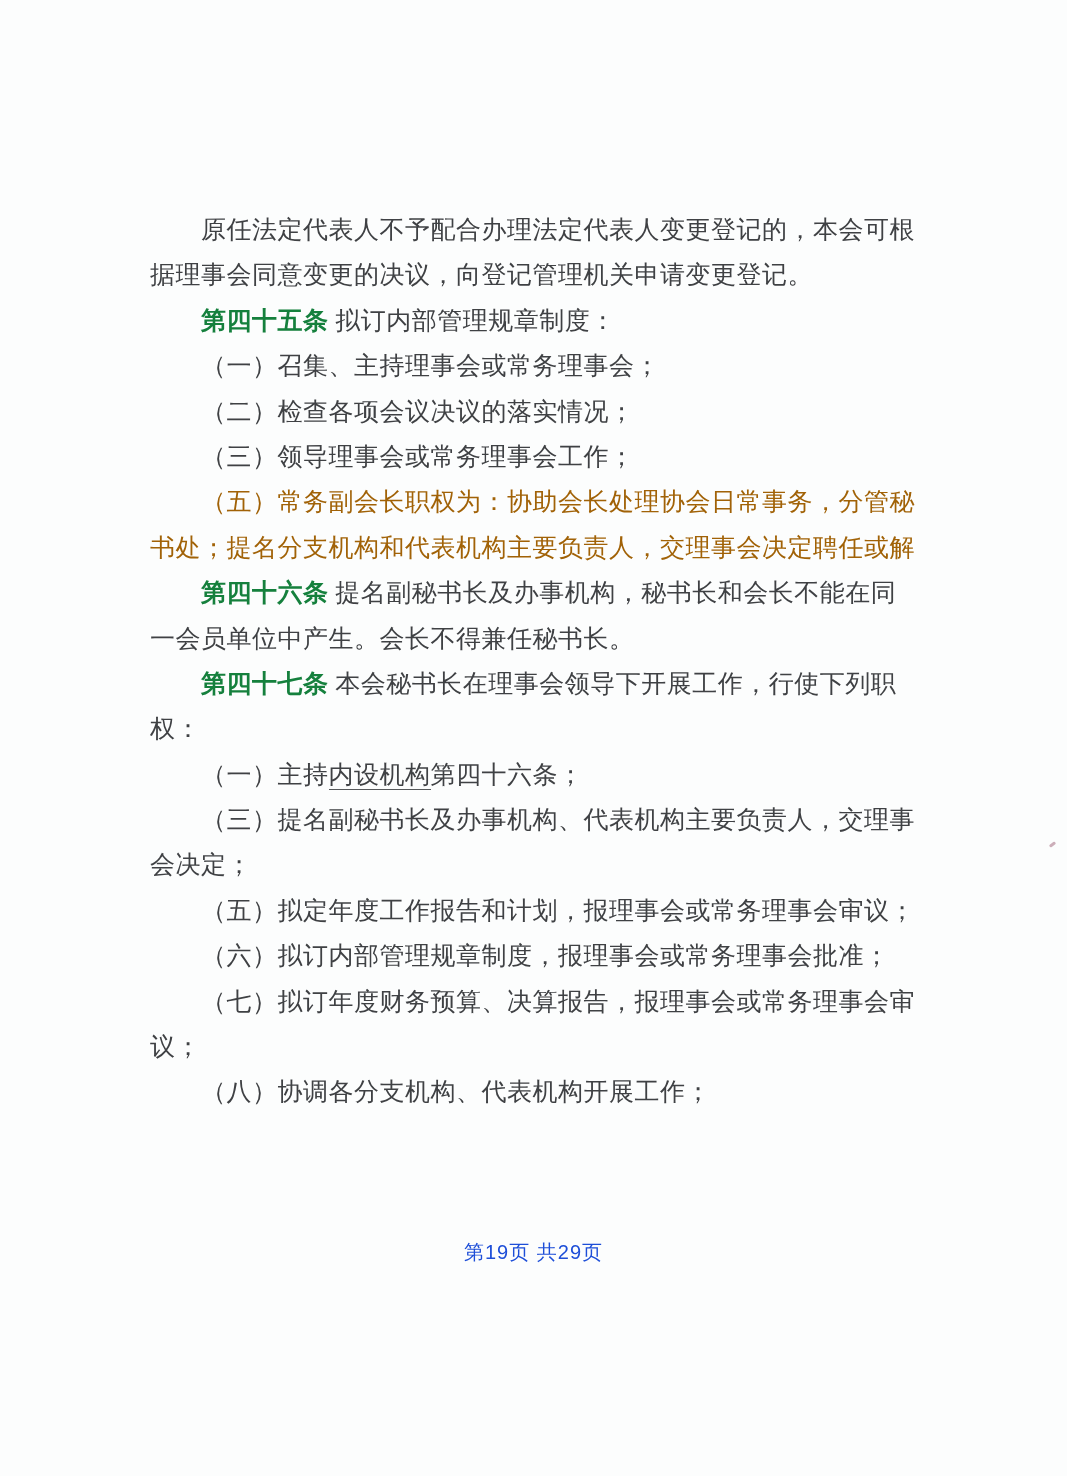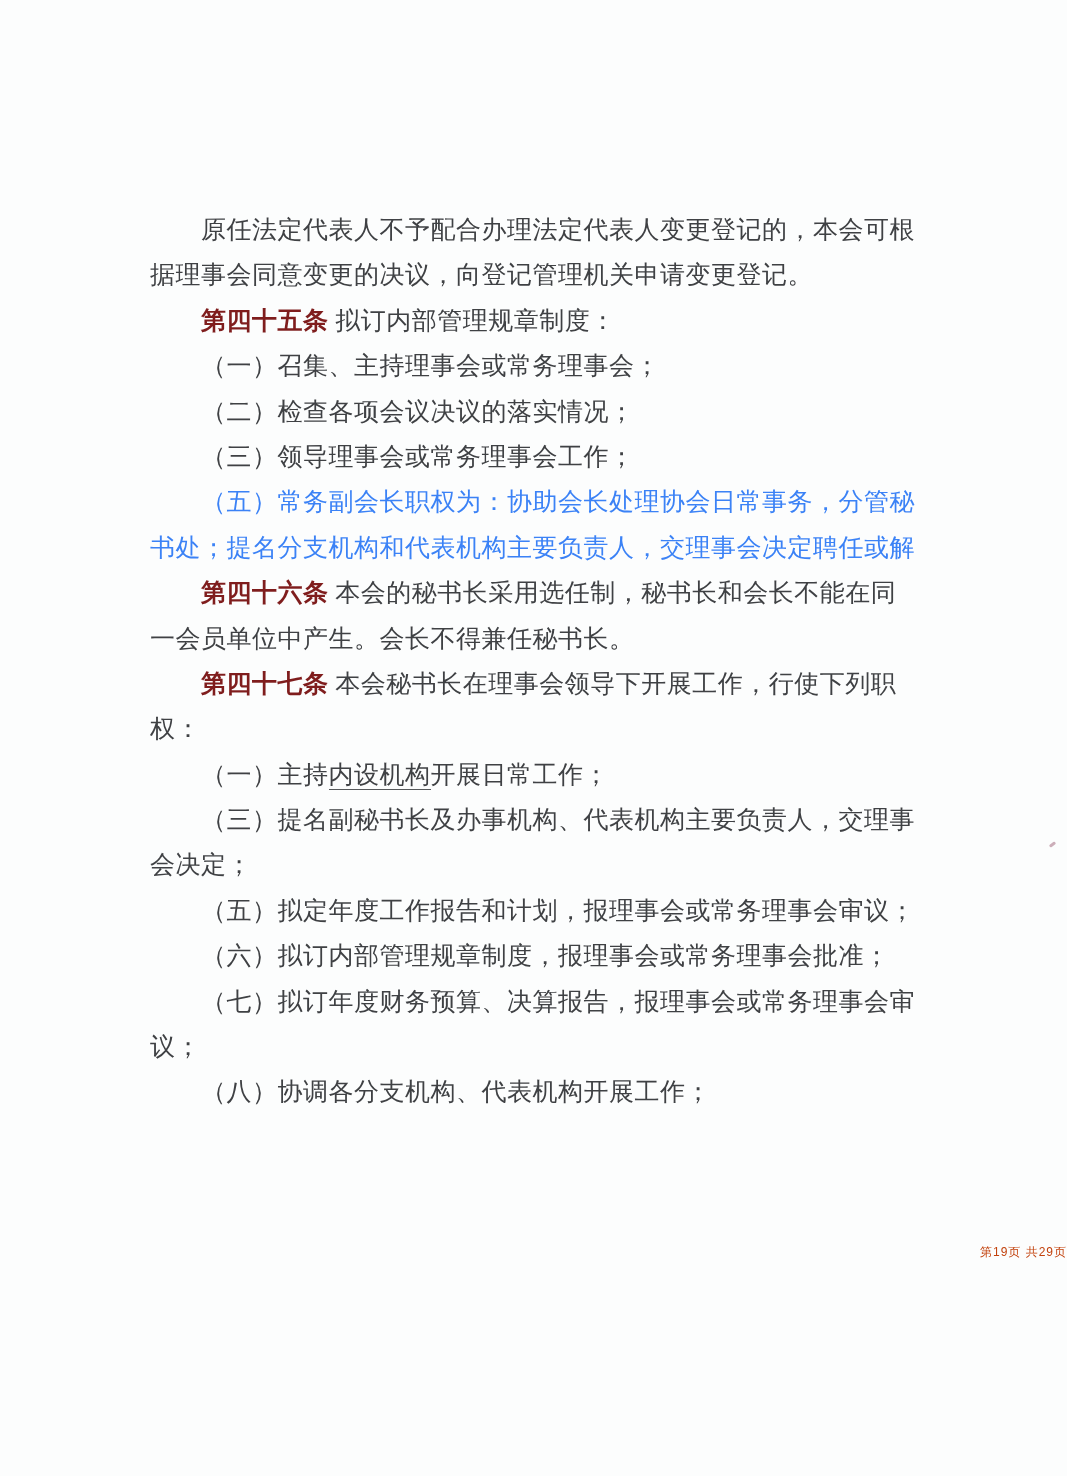--- a/index.html
+++ b/index.html
@@ -28,43 +28,43 @@
     font-size: 25px;
     letter-spacing: 0.5px;
     white-space: nowrap;
     color: #3f4144;
   }
   .line.indent {
     padding-left: 51px;
   }
   .line.faint,
   .line.faint .seg {
-    color: #3b82f6;
+    color: #a16207;
   }
   .seg-bold {
     font-weight: 700;
-    color: #7f1d1d;
+    color: #15803d;
   }
   .seg-underline {
     border-bottom: 1.6px solid #55585a;
     padding-bottom: 1px;
     font-family: Liberation Serif, serif;
   }
   .footer {
     position: absolute;
     top: 1240px;
     left: 0;
     width: 100%;
     height: 24px;
     line-height: 24px;
-    text-align: right;
+    text-align: center;
     font-family: "Liberation Sans", "DejaVu Sans", sans-serif;
-    font-size: 12px;
+    font-size: 20px;
     letter-spacing: 1px;
-    color: #c2410c;
+    color: #1d4ed8;
   }
   .artifact {
     position: absolute;
     left: 1049px;
     top: 843px;
     width: 7px;
     height: 3px;
     background: rgba(164, 110, 130, 0.55);
     transform: rotate(-35deg);
     border-radius: 2px;
@@ -76,25 +76,25 @@
 <div class="page">
   <div class="doc-body" id="doc-body">
       <div class="line indent"><span class="seg">原任法定代表人不予配合办理法定代表人变更登记的，本会可根</span></div>
       <div class="line"><span class="seg">据理事会同意变更的决议，向登记管理机关申请变更登记。</span></div>
       <div class="line indent"><span class="seg seg-bold">第四十五条</span><span class="seg"> 拟订内部管理规章制度：</span></div>
       <div class="line indent"><span class="seg">（一）召集、主持理事会或常务理事会；</span></div>
       <div class="line indent"><span class="seg">（二）检查各项会议决议的落实情况；</span></div>
       <div class="line indent"><span class="seg">（三）领导理事会或常务理事会工作；</span></div>
       <div class="line indent faint"><span class="seg">（五）常务副会长职权为：协助会长处理协会日常事务，分管秘</span></div>
       <div class="line faint"><span class="seg">书处；提名分支机构和代表机构主要负责人，交理事会决定聘任或解</span></div>
-      <div class="line indent"><span class="seg seg-bold">第四十六条</span><span class="seg"> 本会的秘书长采用选任制，秘书长和会长不能在同</span></div>
+      <div class="line indent"><span class="seg seg-bold">第四十六条</span><span class="seg"> 提名副秘书长及办事机构，秘书长和会长不能在同</span></div>
       <div class="line"><span class="seg">一会员单位中产生。会长不得兼任秘书长。</span></div>
       <div class="line indent"><span class="seg seg-bold">第四十七条</span><span class="seg"> 本会秘书长在理事会领导下开展工作，行使下列职</span></div>
       <div class="line"><span class="seg">权：</span></div>
-      <div class="line indent"><span class="seg">（一）主持</span><span class="seg seg-underline">内设机构</span><span class="seg">开展日常工作；</span></div>
+      <div class="line indent"><span class="seg">（一）主持</span><span class="seg seg-underline">内设机构</span><span class="seg">第四十六条；</span></div>
       <div class="line indent"><span class="seg">（三）提名副秘书长及办事机构、代表机构主要负责人，交理事</span></div>
       <div class="line"><span class="seg">会决定；</span></div>
       <div class="line indent"><span class="seg">（五）拟定年度工作报告和计划，报理事会或常务理事会审议；</span></div>
       <div class="line indent"><span class="seg">（六）拟订内部管理规章制度，报理事会或常务理事会批准；</span></div>
       <div class="line indent"><span class="seg">（七）拟订年度财务预算、决算报告，报理事会或常务理事会审</span></div>
       <div class="line"><span class="seg">议；</span></div>
       <div class="line indent"><span class="seg">（八）协调各分支机构、代表机构开展工作；</span></div>
     </div>
   <div class="footer">第19页 共29页</div>
   <div class="artifact"></div>

